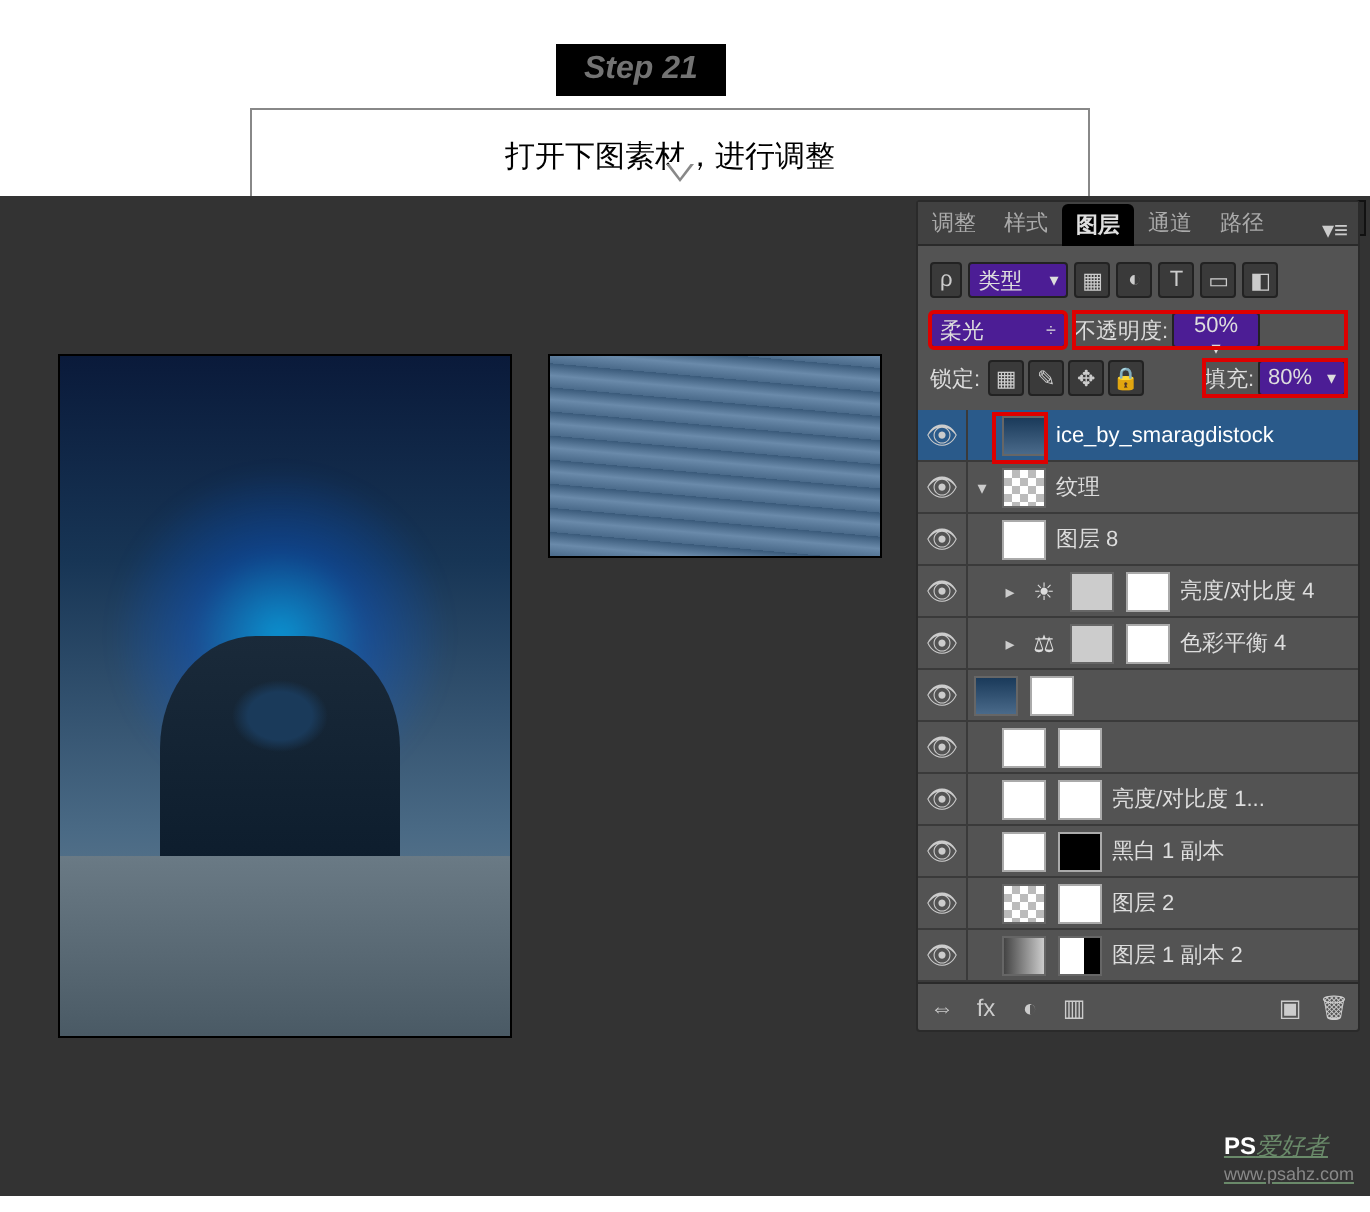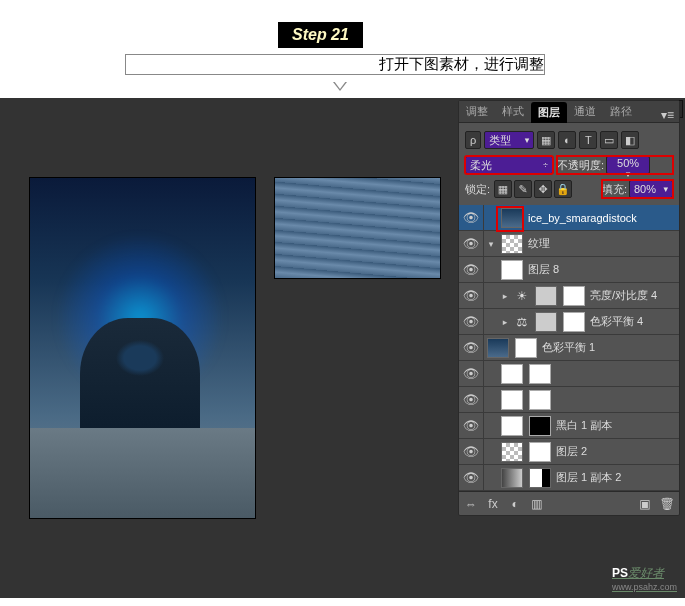--- a/index.html
+++ b/index.html
@@ -1,18 +1,18 @@
 <!DOCTYPE html>
 <html><head>
 <meta charset="utf-8">
 <style>
   * { margin: 0; padding: 0; box-sizing: border-box; font-family: "Microsoft YaHei", sans-serif; }
   body { background: #fff; width: 685px; height: 606px; position: relative; }
-  .step-badge { position: absolute; top: 22px; left: 278px; background: #000; color: #fef9c3; padding: 4px 14px; font-size: 16px; font-style: italic; font-weight: bold; }
-  .step-desc { position: absolute; top: 54px; left: 125px; width: 420px; border: 1px solid #888; text-align: right; padding: 0 0; font-size: 15px; }
+  .step-badge { position: absolute; top: 22px; left: 278px; background: #000; color: #737373; padding: 4px 14px; font-size: 16px; font-style: italic; font-weight: bold; }
+  .step-desc { position: absolute; top: 54px; left: 125px; width: 420px; border: 1px solid #888; text-align: center; padding: 14px 0; font-size: 15px; }
   .step-tick { position: absolute; top: 82px; left: 333px; width: 0; height: 0; border-left: 7px solid transparent; border-right: 7px solid transparent; border-top: 9px solid #888; }
   .step-tick::before { content:""; position:absolute; top:-10px; left:-6px; width:0;height:0; border-left:6px solid transparent; border-right:6px solid transparent; border-top:8px solid #fff;}
   .ps-window { position: absolute; top: 98px; left: 0; width: 685px; height: 500px; background: #333333; overflow:hidden;}
   .canvas-area { position: absolute; top: 0; left: 0; right: 225px; bottom: 0; }
   .canvas1 { position: absolute; top: 80px; left: 30px; width: 225px; height: 340px; background: linear-gradient(180deg,#0a1a3a 0%,#173555 30%,#4a6a85 70%,#7a8a95 100%); box-shadow: 0 0 0 1px #000; overflow:hidden;}
   .lion { position:absolute; bottom:60px; left:50px; width:120px; height:140px; background: radial-gradient(ellipse 40px 30px at 60px 40px, #1a3a5a 40%, transparent 60%), linear-gradient(#1a2a3a,#0a1a2a); border-radius: 40% 40% 20% 20%; }
   .fire { position:absolute; top:40px; left:10px; width:200px; height:200px; background: radial-gradient(circle at 50% 50%, rgba(0,180,255,0.7) 0%, rgba(0,100,255,0.3) 30%, transparent 60%); filter: blur(4px);}
   .rocks { position:absolute; bottom:0; left:0; right:0; height:90px; background: linear-gradient(#6a7a85,#4a5a65); }
   .canvas2 { position: absolute; top: 80px; left: 275px; width: 165px; height: 100px; background: repeating-linear-gradient(5deg,#4a6a8a 0px,#6a8aaa 6px,#3a5a7a 12px); box-shadow: 0 0 0 1px #000;}
   .panel-stack { position:absolute; top:2px; right:5px; width:222px; }
@@ -91,21 +91,21 @@
               <span class="arrow">▾</span>
           </div>
           <span class="icon-btn">▦</span>
           <span class="icon-btn">◐</span>
           <span class="icon-btn">T</span>
           <span class="icon-btn">▭</span>
           <span class="icon-btn">◧</span>
         </div>
 
         <div class="row">
-          <div class="dropdown hl" style="width:88px;align-items:center;">
+          <div class="dropdown hl" style="width:68px;align-items:center;">
             <span>柔光</span>
               <span class="arrow">÷</span>
           </div>
           <div class="hl" style="flex:1;display:flex;align-items:center;gap:2px;">
             <span>不透明度:</span>
             <div class="dropdown" style="width:44px;flex-direction:column;">
               <span>50%</span>
                 <span class="arrow">▾</span>
             </div>
           </div>
@@ -169,35 +169,35 @@
             <div class="adj-icon">⚖</div>
             <div class="thumb "></div>
             <div class="thumb mask"></div>
             <div class="layer-name">色彩平衡 4</div>
           </div>
           <div class="layer-row">
             <div class="eye">👁</div>
             <div class="sep"></div>
             <div class="thumb img"></div>
             <div class="thumb mask"></div>
-            <div class="layer-name">色彩平衡 1</div>
-          </div>
-          <div class="layer-row">
-            <div class="eye">👁</div>
-            <div class="sep"></div>
-            <div class="indent"></div>
-            <div class="thumb mask"></div>
-            <div class="thumb mask"></div>
-          </div>
-          <div class="layer-row">
-            <div class="eye">👁</div>
-            <div class="sep"></div>
-            <div class="indent"></div>
-            <div class="thumb mask"></div>
-            <div class="thumb mask"></div>
+          </div>
+          <div class="layer-row">
+            <div class="eye">👁</div>
+            <div class="sep"></div>
+            <div class="indent"></div>
+            <div class="thumb mask"></div>
+            <div class="thumb mask"></div>
+          </div>
+          <div class="layer-row">
+            <div class="eye">👁</div>
+            <div class="sep"></div>
+            <div class="indent"></div>
+            <div class="thumb mask"></div>
+            <div class="thumb mask"></div>
+            <div class="layer-name">亮度/对比度 1...</div>
           </div>
           <div class="layer-row">
             <div class="eye">👁</div>
             <div class="sep"></div>
             <div class="indent"></div>
             <div class="thumb mask"></div>
             <div class="thumb mask-black"></div>
             <div class="layer-name">黑白 1 副本</div>
           </div>
           <div class="layer-row">

